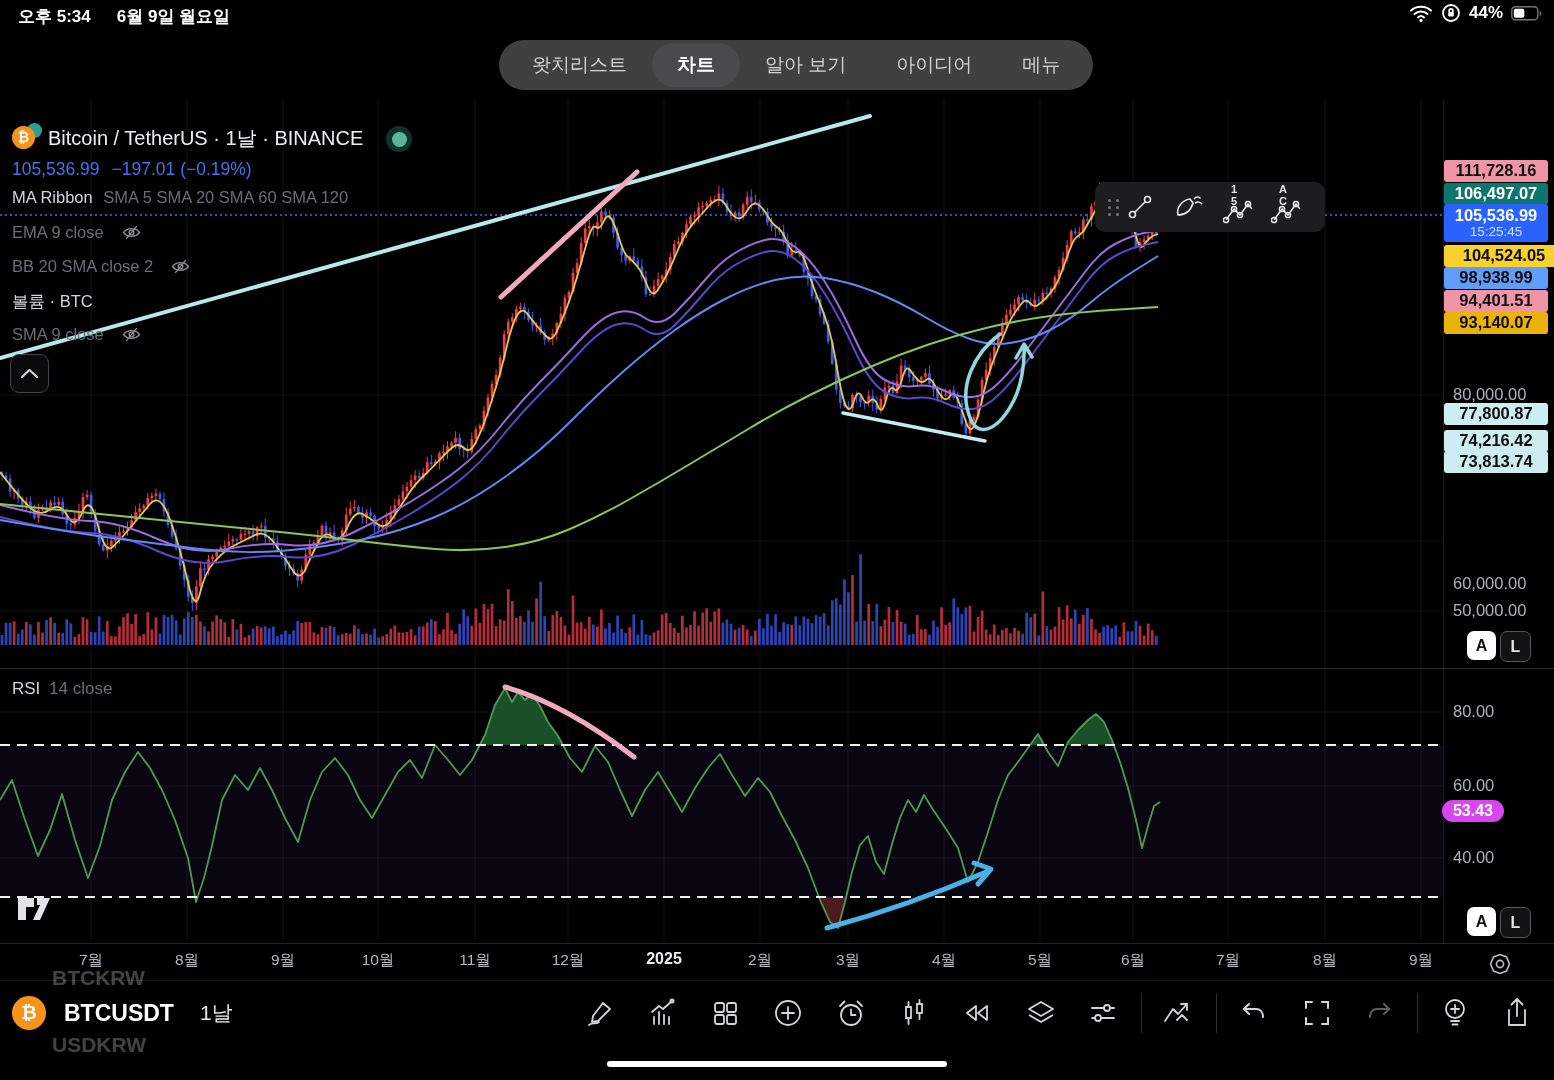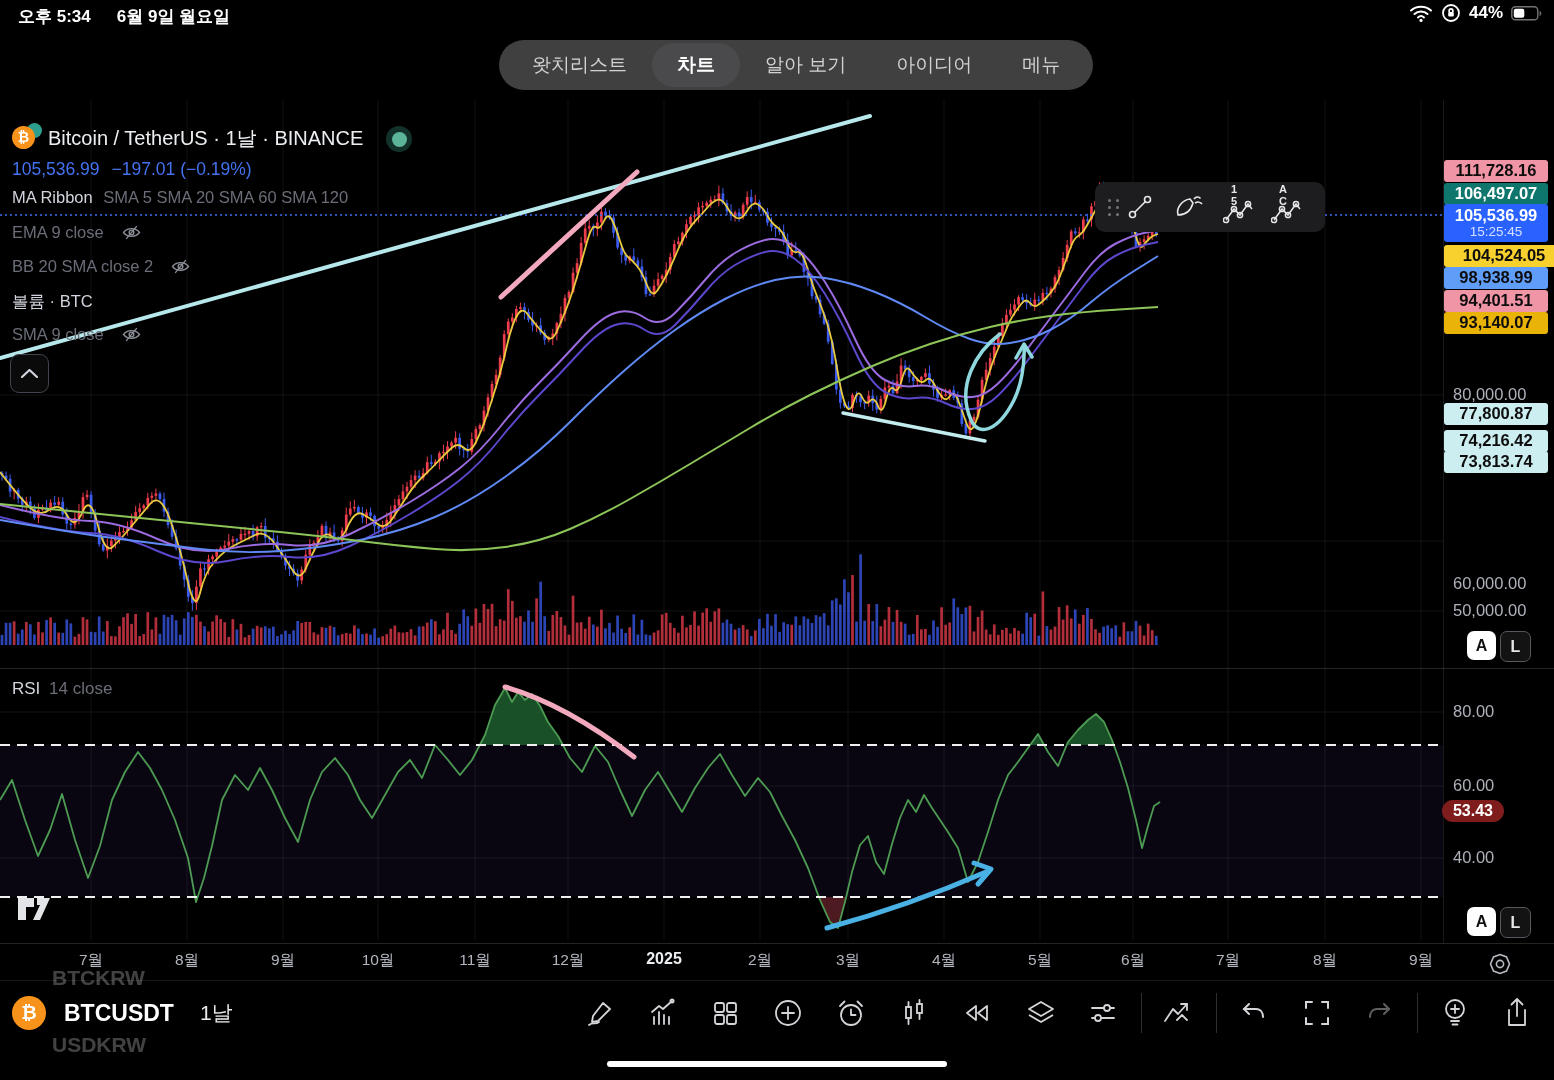--- a/index.html
+++ b/index.html
@@ -45,21 +45,21 @@
   .btn-l{background:#131314;border:1.5px solid #55585f;color:#e6e6e8;}
   
   .rsi-label{position:absolute;left:12px;top:679px;font-size:17px;}
   .rsi-label .t{color:#d1d4dc;} .rsi-label .p{color:#6b6e78;margin-left:4px;}
   
   .plabel{position:absolute;left:1444px;width:104px;border-radius:3px;display:flex;flex-direction:column;
           align-items:center;justify-content:center;font-size:16.5px;font-weight:600;line-height:1.05;}
   .alabel{position:absolute;left:1453px;font-size:16.5px;color:#aeb1ba;}
   .xlabel{position:absolute;font-size:15.5px;color:#b2b5be;transform:translateX(-50%);top:950px;}
   .xlabel.bold{color:#eceff2;font-weight:700;font-size:16px;}
-  .rsi-badge{position:absolute;left:1442px;top:800px;width:62px;height:22px;background:#7f1d1d;color:#fff;
+  .rsi-badge{position:absolute;left:1442px;top:800px;width:62px;height:22px;background:#d946ef;color:#fff;
              border-radius:11px;display:flex;align-items:center;justify-content:center;font-size:16px;font-weight:700;}
   
   .toolbar{position:absolute;left:0;top:980px;width:1554px;height:68px;border-top:1px solid rgba(255,255,255,.09);}
   .ghost{position:absolute;left:52px;font-size:21px;font-weight:700;color:rgba(255,255,255,.26);}
   .tb-left{position:absolute;left:12px;top:996px;display:flex;align-items:center;gap:18px;}
   .tb-coin{width:34px;height:34px;border-radius:50%;background:#f7931a;display:flex;align-items:center;
            justify-content:center;color:#fff;font-weight:700;font-size:19px;}
   .tb-sym{font-size:23px;font-weight:700;color:#fff;}
   .tb-int{font-size:21px;color:#e8e8ea;margin-left:8px;}
   .tb-btn{position:absolute;top:993px;width:40px;height:40px;display:flex;align-items:center;justify-content:center;}

